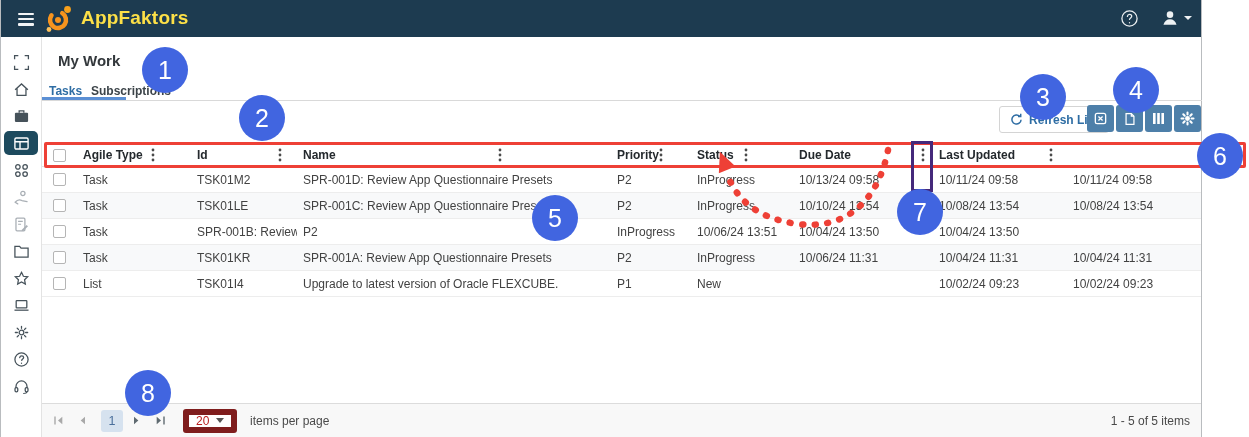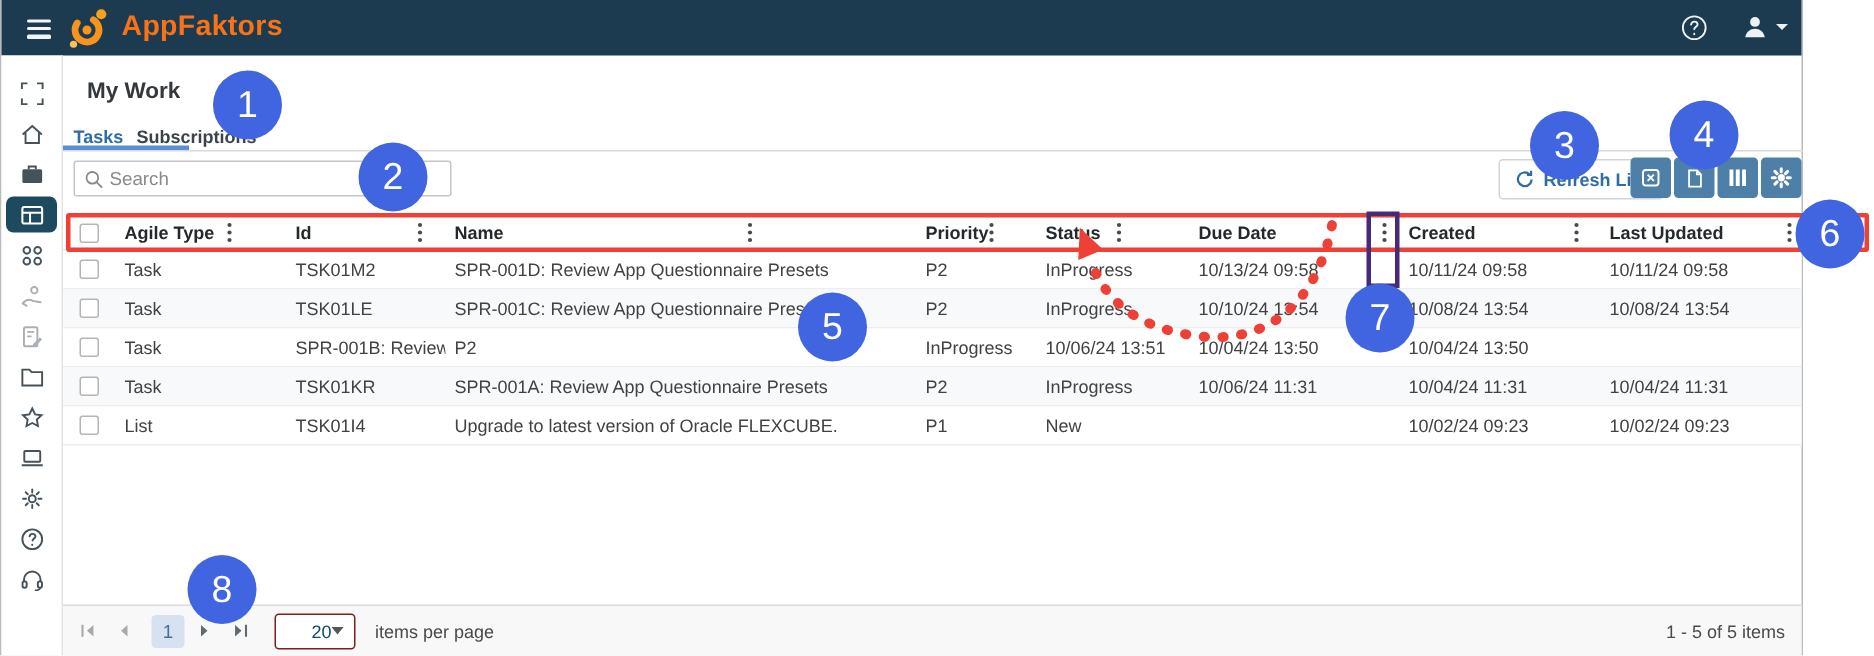--- a/index.html
+++ b/index.html
@@ -9,21 +9,21 @@
 
   
   .app { position:absolute; left:0; top:0; width:1202px; height:437px; background:#fff;
          border:1px solid #b9bcbf; border-top:none; }
 
   
   .topbar { position:absolute; left:0; top:0; width:100%; height:37px; background:#1d3b50; }
   .hamburger { position:absolute; left:17px; top:13px; width:16px; cursor:pointer; }
   .hamburger .hbar { display:block; width:16px; height:2.2px; background:#f2f4f6; margin-bottom:3px; border-radius:1px; }
   .logo { position:absolute; left:43px; top:4px; }
-  .app-title { position:absolute; left:80px; top:7px; color:#f97316; font-size:19px; font-weight:bold; letter-spacing:.2px; }
+  .app-title { position:absolute; left:80px; top:7px; color:#fde047; font-size:19px; font-weight:bold; letter-spacing:.2px; }
   .tb-help { position:absolute; left:1119px; top:9px; color:#eef1f3; cursor:pointer; }
   .tb-user { position:absolute; left:1160px; top:9px; display:flex; align-items:center; gap:5px; cursor:pointer; }
   .caret-down { width:0; height:0; border-left:4px solid transparent; border-right:4px solid transparent; border-top:4.5px solid #eef1f3; }
 
   
   .sidebar { position:absolute; left:0; top:37px; width:41px; height:400px; background:#fff;
              border-right:1px solid #e3e3e3; display:flex; flex-direction:column; align-items:center;
              padding-top:13px; gap:3px; }
   .side-item { width:34px; height:24px; display:flex; align-items:center; justify-content:center;
                color:#46525a; border-radius:5px; cursor:pointer; }
@@ -73,23 +73,23 @@
 
   
   .footer { position:absolute; left:0; top:366px; width:1159px; height:34px; background:#f8f8f8;
             border-top:1px solid #dcdcdc; display:flex; align-items:center; padding-left:7px;
             font-size:12px; color:#4a4a4a; }
   .pg-btn { width:18px; height:22px; display:flex; align-items:center; justify-content:center; margin-right:6px; cursor:pointer; }
   .pg-btn.dim { color:#a9a9a9; }
   .pg-btn.dark { color:#5f6a70; }
   .page-num { width:22px; height:22px; background:#d6e2ef; color:#4a6f9b; border-radius:3px; margin:0 4px;
               display:flex; align-items:center; justify-content:center; font-size:12.5px; cursor:pointer; }
-  .page-size { width:54px; height:24px; background:#fff; border:1px solid #7f1d1d; border-radius:3px;
-               display:flex; align-items:center; justify-content:flex-end; padding:0 7px; margin-left:8px;
-               color:#0c4a6e; cursor:pointer; }
+  .page-size { width:54px; height:24px; background:#fff; border:6px solid #7f1d1d; border-radius:3px;
+               display:flex; align-items:center; justify-content:space-between; padding:0 7px; margin-left:8px;
+               color:#b91c1c; cursor:pointer; }
   .page-size .caret { width:0; height:0; border-left:4px solid transparent; border-right:4px solid transparent; border-top:5px solid #555; }
   .items-label { margin-left:13px; }
   .range-label { margin-left:auto; margin-right:11px;text-align:right; }
 
   
   .badge { position:absolute; width:46px; height:46px; border-radius:50%; background:#4165e0; color:#fff;
            font-size:25px; display:flex; align-items:center; justify-content:center; z-index:50; }
   .red-box { position:absolute; left:44px; top:142px; width:1202px; height:26px;
              border:3px solid #ee4036; border-radius:2px; z-index:40; }
   .purple-box { position:absolute; left:911px; top:141px; width:22px; height:51px;
@@ -214,27 +214,20 @@
       </div>
     </div>
 
     <div class="main">
       <div class="page-title">My Work</div>
       <div class="tab tab-tasks active">Tasks</div>
       <div class="tab tab-subs">Subscriptions</div>
       <div class="tab-underline"></div>
       <div class="tabs-divider"></div>
 
-      <div class="search-box">
-        <svg width="13" height="13" viewBox="0 0 14 14" fill="none" stroke="#8a8a8a" stroke-width="1.3">
-            <circle cx="6" cy="6" r="4.2"></circle>
-            <path d="M9.2 9.2L13 13"></path>
-          </svg>
-        <input type="text" placeholder="Search" style="">
-      </div>
 
       <button class="refresh-btn">
         <svg width="13" height="13" viewBox="0 0 16 16" fill="none" stroke="#2e6da4" stroke-width="1.8">
             <path d="M13.6 8.2a5.6 5.6 0 11-1.6-4.1"></path>
             <path d="M13.2 1v3.4H9.8"></path>
           </svg>
         <span>Refresh List</span>
       </button>
 
       <div class="tool-btns">
@@ -315,30 +308,20 @@
               <span class="menu-dots">
                 <svg width="4" height="14" viewBox="0 0 4 14" fill="currentColor">
                   <circle cx="2" cy="2" r="1.4"></circle>
                   <circle cx="2" cy="7" r="1.4"></circle>
                   <circle cx="2" cy="12" r="1.4"></circle>
                 </svg>
               </span>
             </div>
           <div class="hcell">
               <span>Due Date</span>
-              <span class="menu-dots">
-                <svg width="4" height="14" viewBox="0 0 4 14" fill="currentColor">
-                  <circle cx="2" cy="2" r="1.4"></circle>
-                  <circle cx="2" cy="7" r="1.4"></circle>
-                  <circle cx="2" cy="12" r="1.4"></circle>
-                </svg>
-              </span>
-            </div>
-          <div class="hcell">
-              <span>Created</span>
               <span class="menu-dots">
                 <svg width="4" height="14" viewBox="0 0 4 14" fill="currentColor">
                   <circle cx="2" cy="2" r="1.4"></circle>
                   <circle cx="2" cy="7" r="1.4"></circle>
                   <circle cx="2" cy="12" r="1.4"></circle>
                 </svg>
               </span>
             </div>
           <div class="hcell">
               <span>Last Updated</span>

